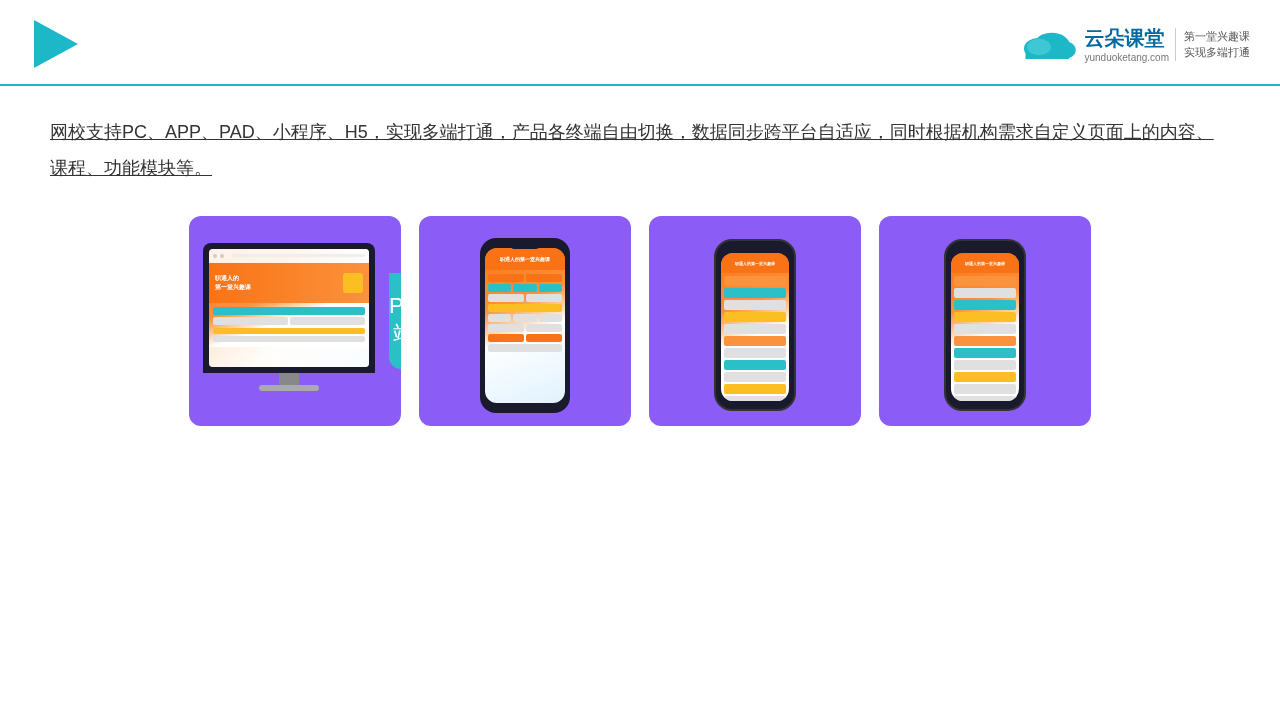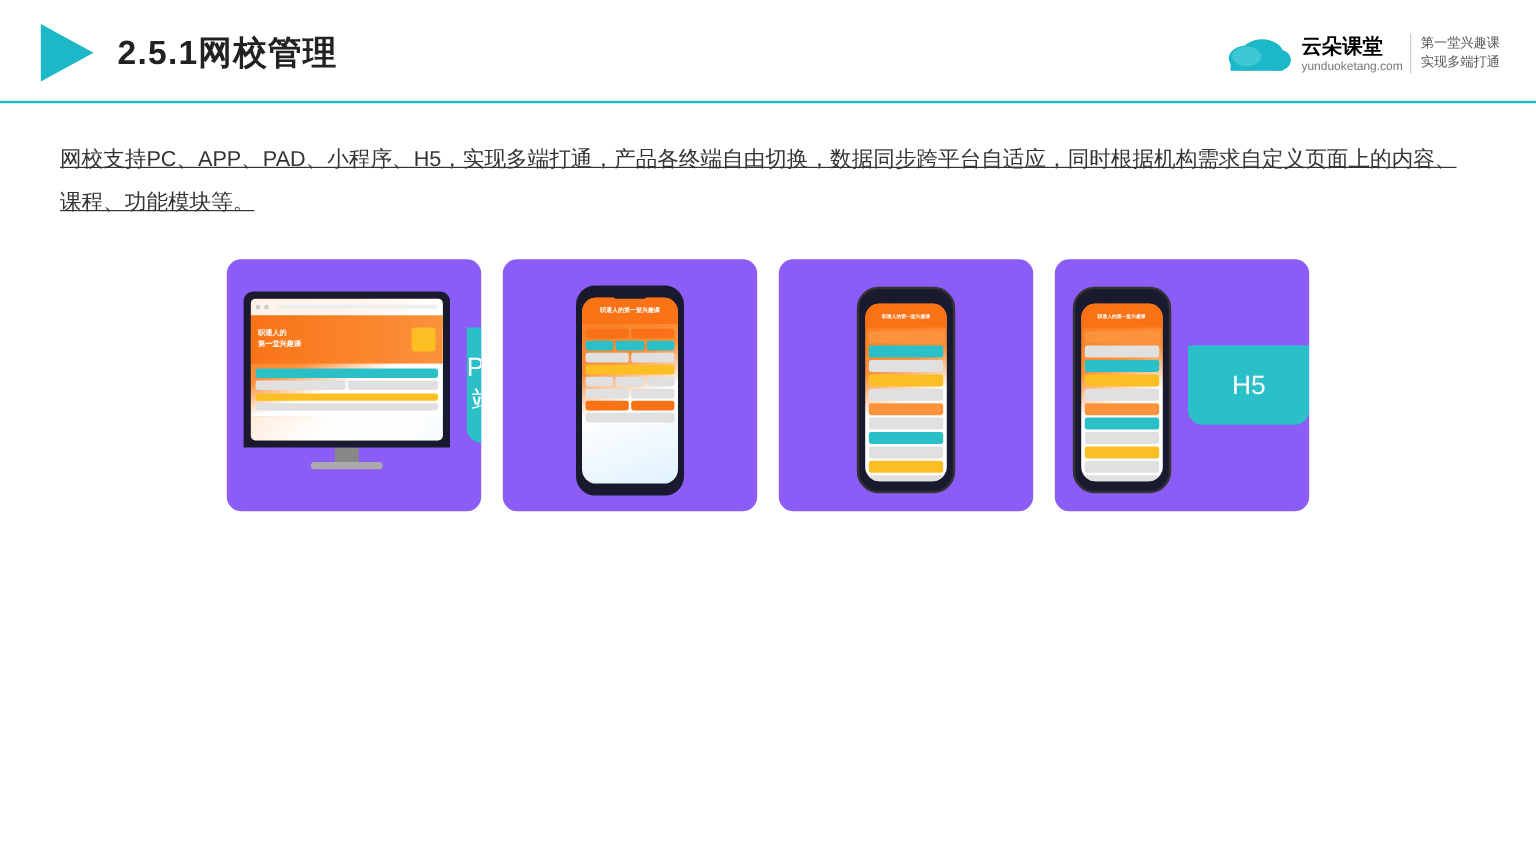--- a/index.html
+++ b/index.html
@@ -333,35 +333,34 @@
   </style>
 </head>
 <body>
 
 <div class="header">
   <div class="header-left">
 
     <svg class="play-icon" viewBox="0 0 52 52" xmlns="http://www.w3.org/2000/svg">
       <polygon points="4,2 48,26 4,50" fill="#1cb8c8"></polygon>
     </svg>
-    <span class="page-title">2.5.1网校管理</span>
   </div>
   <div class="logo-wrapper">
     <div class="logo-text-area">
 
       <svg width="60" height="36" viewBox="0 0 80 48" xmlns="http://www.w3.org/2000/svg">
         <ellipse cx="28" cy="30" rx="20" ry="14" fill="#1cb8c8"></ellipse>
         <ellipse cx="45" cy="26" rx="24" ry="17" fill="#1cb8c8"></ellipse>
         <ellipse cx="62" cy="32" rx="15" ry="12" fill="#1cb8c8"></ellipse>
         <rect x="10" y="30" width="58" height="14" fill="#1cb8c8" rx="0"></rect>
 
         <ellipse cx="28" cy="28" rx="16" ry="11" fill="#5fd6e0" opacity="0.5"></ellipse>
       </svg>
       <div>
-        <div style="font-size:17px;font-weight:bold;color:#000000;">云朵课堂</div>
+        <div style="font-size:20px;font-weight:bold;color:#0369a1;">云朵课堂</div>
         <div style="font-size:10px;color:#777;text-align:right;">yunduoketang.com</div>
       </div>
       <div style="font-size:11px;color:#555;line-height:1.5;text-align:left;border-left:1px solid #ccc;padding-left:8px;">
         <div>第一堂兴趣课</div>
         <div>实现多端打通</div>
       </div>
     </div>
   </div>
 </div>
 
@@ -496,17 +495,16 @@
               <div class="mini-block orange"></div>
               <div class="mini-block teal"></div>
               <div class="mini-block"></div>
               <div class="mini-block yellow"></div>
               <div class="mini-block"></div>
               <div class="mini-block"></div>
             </div>
           </div>
         </div>
       </div>
-      <div class="card-label">H5</div>
     </div>
 
   </div>
 </div>
 
 </body></html>

